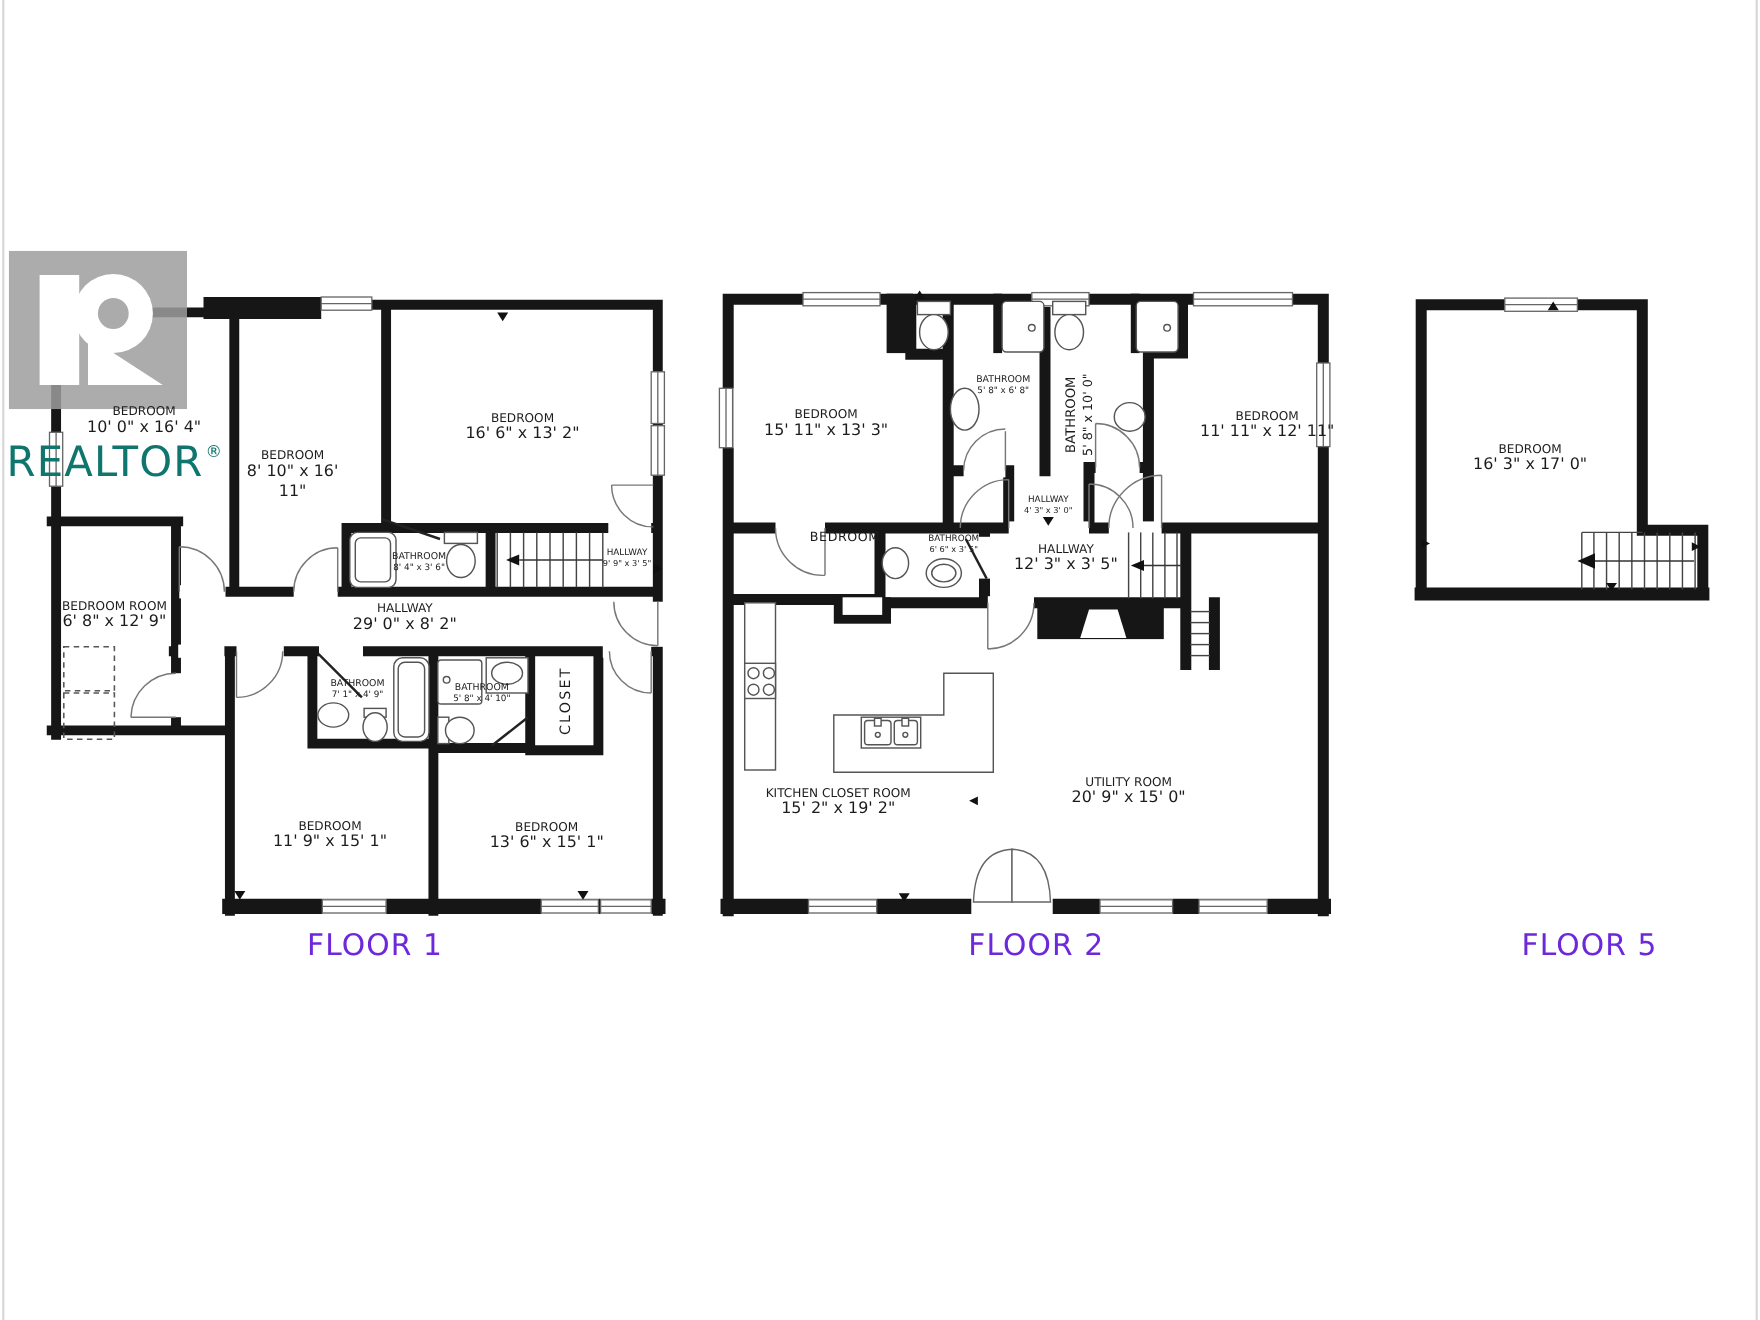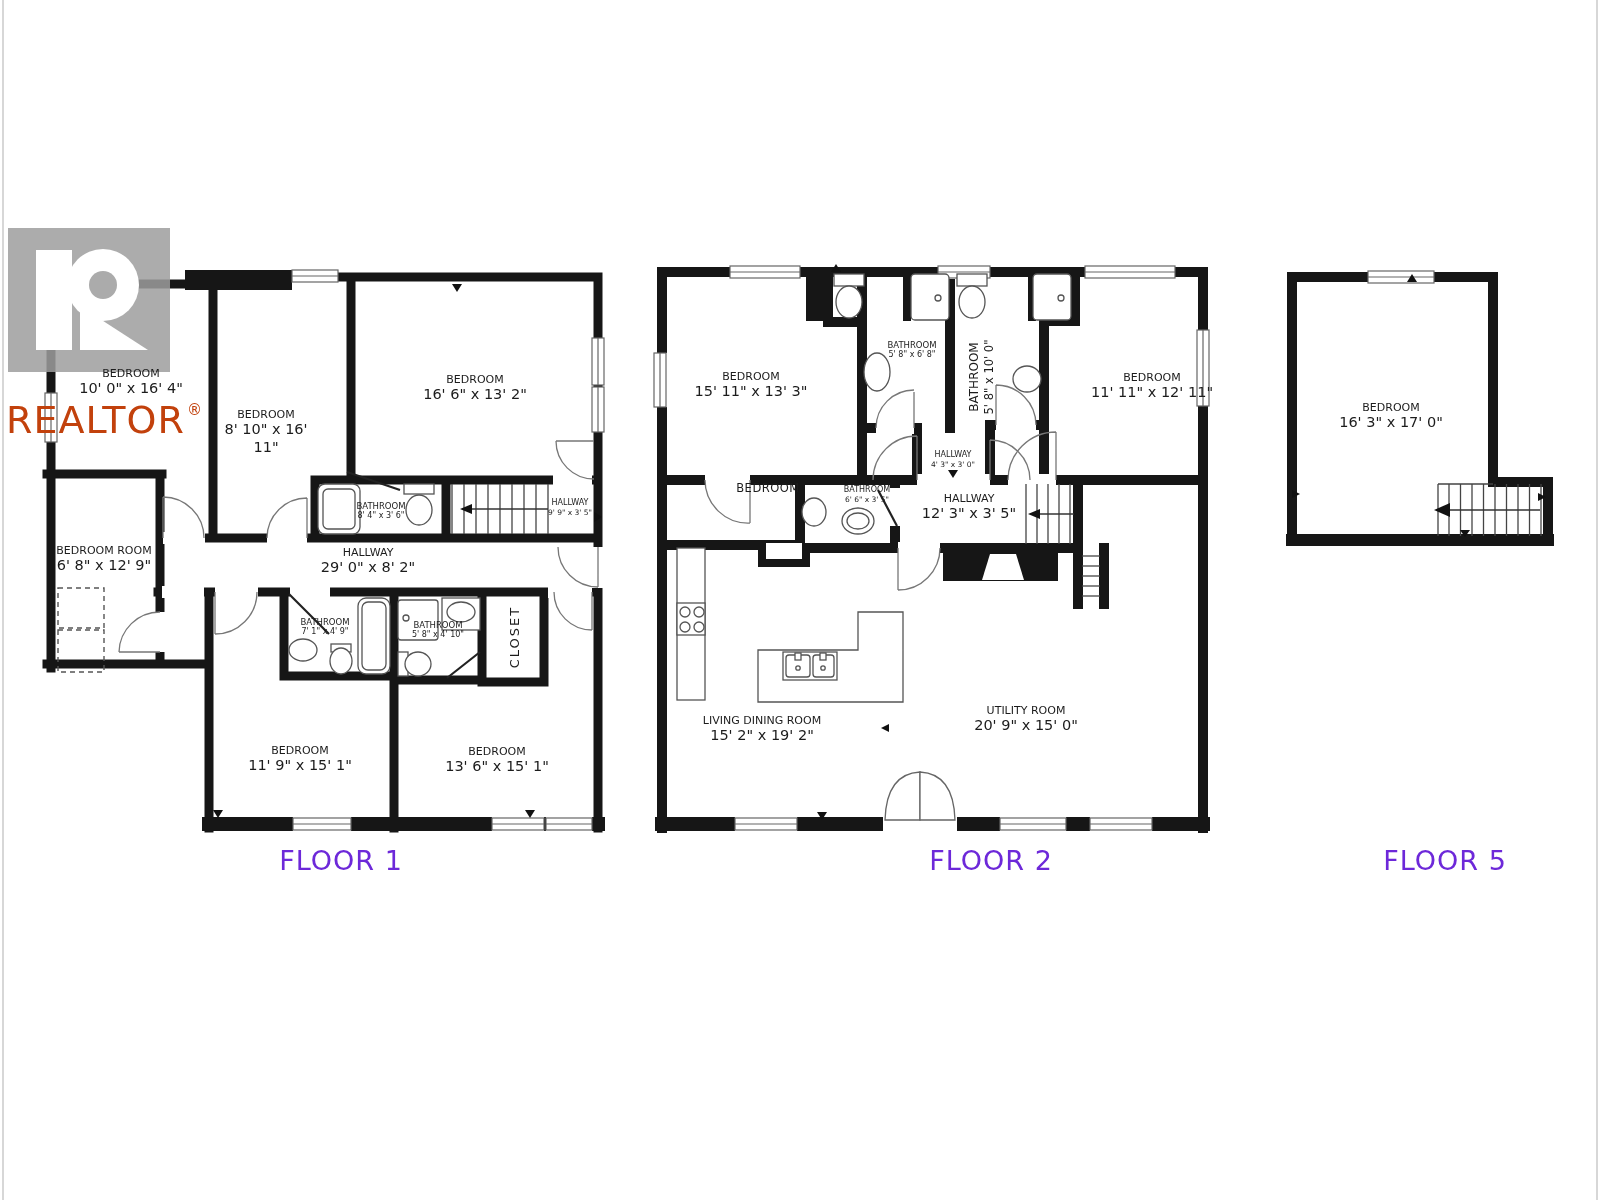--- a/index.html
+++ b/index.html
@@ -3,21 +3,21 @@
 <meta charset="utf-8">
 <style>
   html,body{margin:0;padding:0;background:#fff;}
   #canvas{position:relative;width:1600px;height:1200px;background:#fff;overflow:hidden;
           font-family:"DejaVu Sans","Liberation Sans",sans-serif;}
   #plan-svg{position:absolute;left:0;top:0;z-index:10;}
   .edge{position:absolute;top:0;width:2px;height:1200px;background:#d7d7d7;z-index:5;}
 
   
   .wm-logo{position:absolute;left:8px;top:228px;width:162px;height:144px;z-index:20;}
-  .wm-text{position:absolute;left:6px;top:398px;z-index:20;color:#c2410c;
+  .wm-text{position:absolute;left:6px;top:398px;z-index:20;color:#0f766e;
            font-size:38px;letter-spacing:1px;white-space:nowrap;}
   .wm-text .reg{font-size:15px;vertical-align:18px;margin-left:2px;}
 
   
   .lbl{position:absolute;z-index:30;text-align:center;color:#1c1c1c;
        transform:translate(-50%,-50%);line-height:1.22;}
   .lbl .nm,.lbl .dm{display:block;white-space:normal;}
   .lbl .dm:empty{display:none;}
   .lbl-lg .nm{font-size:11px;}
   .lbl-lg .dm{font-size:14.5px;}
@@ -391,29 +391,29 @@
     </div>
   <div class="lbl lbl-xs w60" style="left:867px;top:494px">
     <span class="nm">BATHROOM</span>
       <span class="dm">6' 6" x 3' 5"</span>
     </div>
   <div class="lbl lbl-lg" style="left:969px;top:508px">
     <span class="nm">HALLWAY</span>
       <span class="dm">12' 3" x 3' 5"</span>
     </div>
   <div class="lbl lbl-lg" style="left:762px;top:730px">
-    <span class="nm">LIVING DINING ROOM</span>
+    <span class="nm">KITCHEN CLOSET ROOM</span>
       <span class="dm">15' 2" x 19' 2"</span>
     </div>
   <div class="lbl lbl-lg" style="left:1026px;top:720px">
     <span class="nm">UTILITY ROOM</span>
       <span class="dm">20' 9" x 15' 0"</span>
     </div>
 
   <div class="lbl lbl-lg" style="left:1391px;top:417px">
     <span class="nm">BEDROOM</span>
       <span class="dm">16' 3" x 17' 0"</span>
     </div>
 
   <div class="floor-label" style="left:341px;top:860px">FLOOR 1</div>
-  <div class="floor-label" style="left:991px;top:860px">FLOOR 2</div>
+  <div class="floor-label" style="left:942px;top:860px">FLOOR 2</div>
   <div class="floor-label" style="left:1445px;top:860px">FLOOR 5</div>
 </div>
 
 </body></html>

